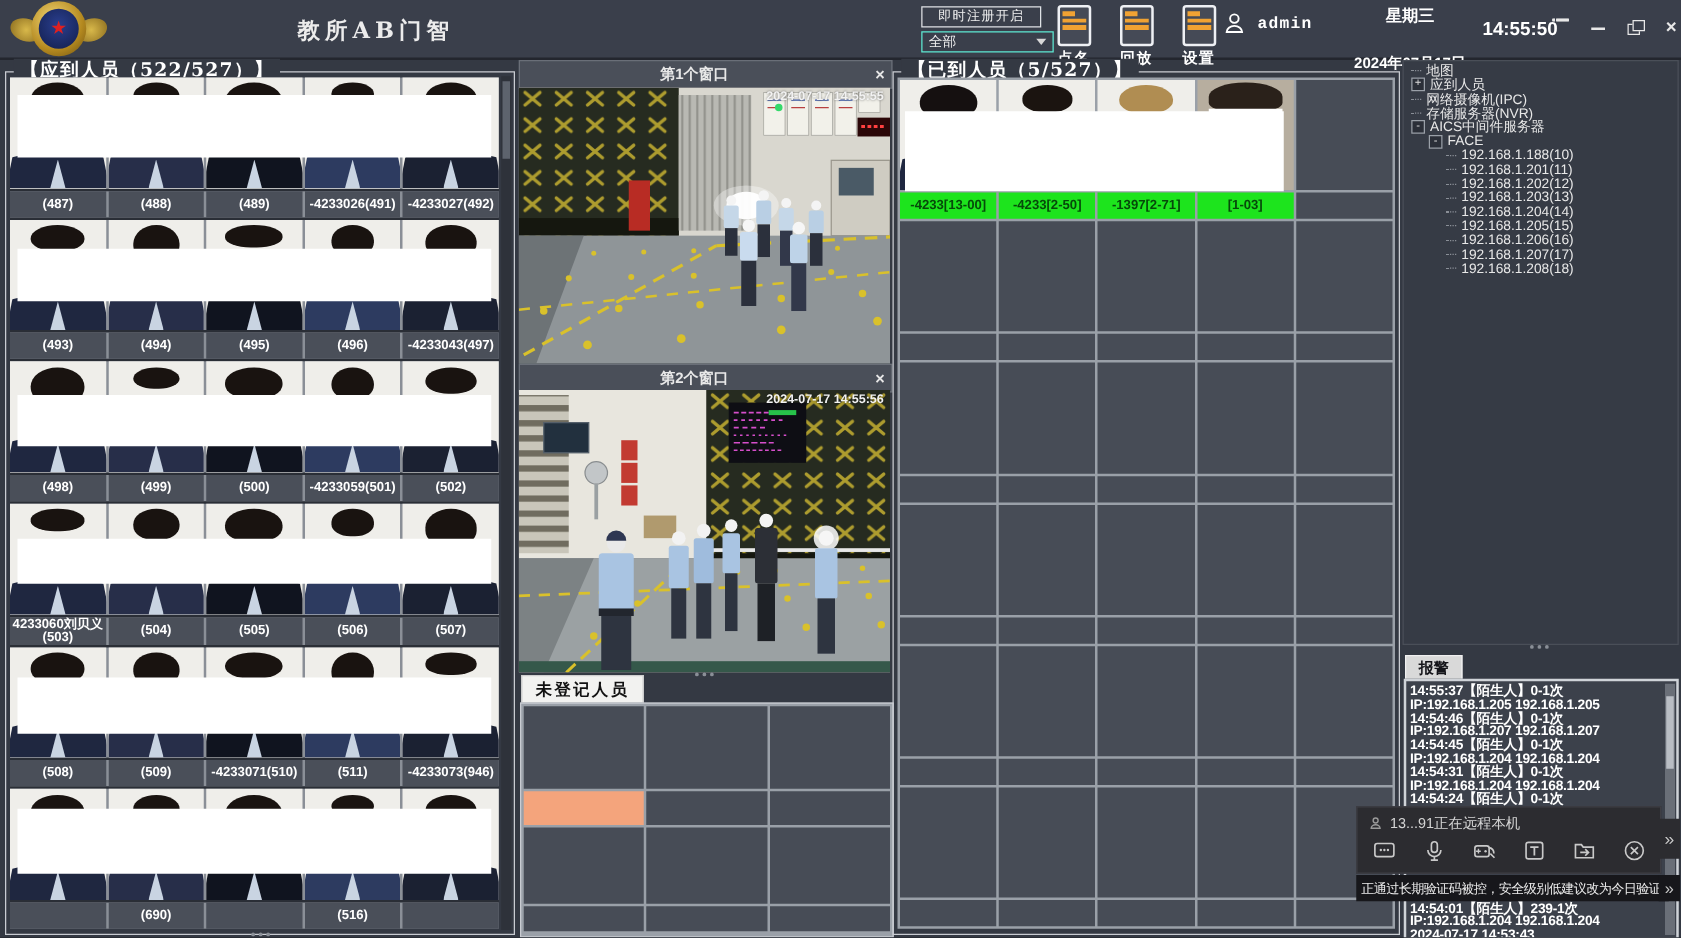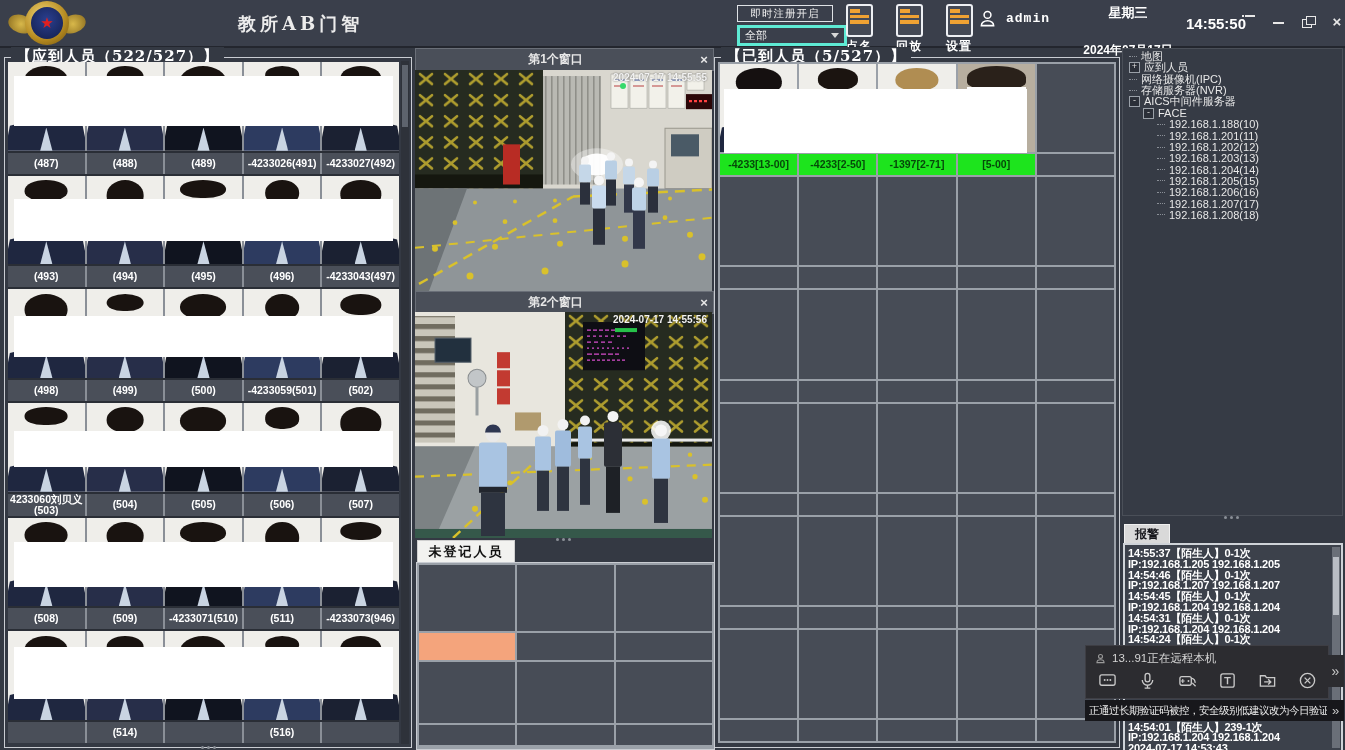--- a/index.html
+++ b/index.html
@@ -14,21 +14,21 @@
   .em-wing.r{right:0;transform:rotate(-18deg)}
   .em-ring{position:absolute;left:17px;top:0;width:44px;height:44px;border-radius:50%;
            background:radial-gradient(circle at 40% 35%,#f3d878,#b4891f 60%,#6b4f10);}
   .em-core{position:absolute;left:23px;top:6px;width:32px;height:32px;border-radius:50%;
            background:radial-gradient(circle at 50% 40%,#2a3f8f,#121d4a);}
   .em-star{position:absolute;left:23px;top:8px;width:32px;text-align:center;font-size:15px;color:#e02020;line-height:28px;}
   .app-title{position:absolute;left:238px;top:12px;font-family:"DejaVu Serif","Liberation Serif",serif;
              font-size:18px;font-weight:bold;letter-spacing:4px;color:#ececec;}
   .reg-btn{position:absolute;left:737px;top:5px;width:94px;height:15px;border:1px solid #dfe2e6;
            font-size:10.5px;color:#f0f0f0;text-align:center;line-height:15px;letter-spacing:1px;cursor:pointer;}
-  .filter-dd{position:absolute;left:737px;top:25px;width:94px;height:15px;border:3px solid #5eead4;
+  .filter-dd{position:absolute;left:737px;top:25px;width:94px;height:15px;border:1px solid #5eead4;
              font-size:11px;color:#f0f0f0;display:flex;align-items:center;justify-content:space-between;padding:0 5px;box-sizing:content-box;}
   .dd-arrow{width:0;height:0;border-left:4px solid transparent;border-right:4px solid transparent;border-top:5px solid #d8d8d8;}
   .top-tools{position:absolute;left:842px;top:4px;display:flex;gap:16px;}
   .tool{width:34px;display:flex;flex-direction:column;align-items:center;cursor:pointer;}
   .tool-icon{width:19px;height:23px;border:2px solid #eef0f4;border-radius:3px;display:flex;flex-direction:column;gap:2px;padding:3px 2px;background:#454a56;}
   .tool-icon i{display:block;height:3.5px;background:#f0a233;width:100%;}
   .tool-icon i:first-child{width:55%;}
   .tool-label{font-size:12px;font-weight:bold;letter-spacing:1px;color:#fff;margin-top:1px;}
   .user-box{position:absolute;left:978px;top:9px;display:flex;align-items:center;gap:9px;cursor:pointer;}
   .user-box .uname{font-size:13px;font-weight:bold;letter-spacing:1px;font-family:"Liberation Mono","DejaVu Sans Mono",monospace;}
@@ -401,21 +401,21 @@
        </div>
           <div class="photo">
          <div class="hair" style="width:54%;height:28%"></div>
          <div class="uniform" style="background:#1b2132"></div>
          <div class="shirt"></div>
        </div>
           <div class="redact" style="top:18%;height:58%"></div>
         </div>
         <div class="lrow">
           <div class="lab"></div>
-          <div class="lab">(514)</div>
+          <div class="lab">(690)</div>
           <div class="lab"></div>
           <div class="lab">(516)</div>
           <div class="lab"></div>
         </div>
       </div>
     <div class="scrollbar-v">
         <div class="thumb"></div>
       </div>
     <div class="dots" style="left:50%;bottom:-3px;transform:translateX(-50%);">
         <i></i>
@@ -642,21 +642,21 @@
            <div class="lhair"></div>
            <div class="eyeband"></div>
          </div>
           <div class="cellE"></div>
           <div class="redact" style="left:4px;width:77%;top:28%;height:73%;"></div>
         </div>
         <div class="lrow">
           <div class="lab green" style="background:#1de41d">-4233[13-00]</div>
           <div class="lab green" style="background:#1de41d">-4233[2-50]</div>
           <div class="lab green" style="background:#1de41d">-1397[2-71]</div>
-          <div class="lab green" style="background:#1de41d">[5-00]</div>
+          <div class="lab green" style="background:#1de41d">[1-03]</div>
           <div class="labE"></div>
         </div>
         <div class="prow">
           <div class="cellE"></div>
           <div class="cellE"></div>
           <div class="cellE"></div>
           <div class="cellE"></div>
           <div class="cellE"></div>
         </div>
         <div class="lrow">

